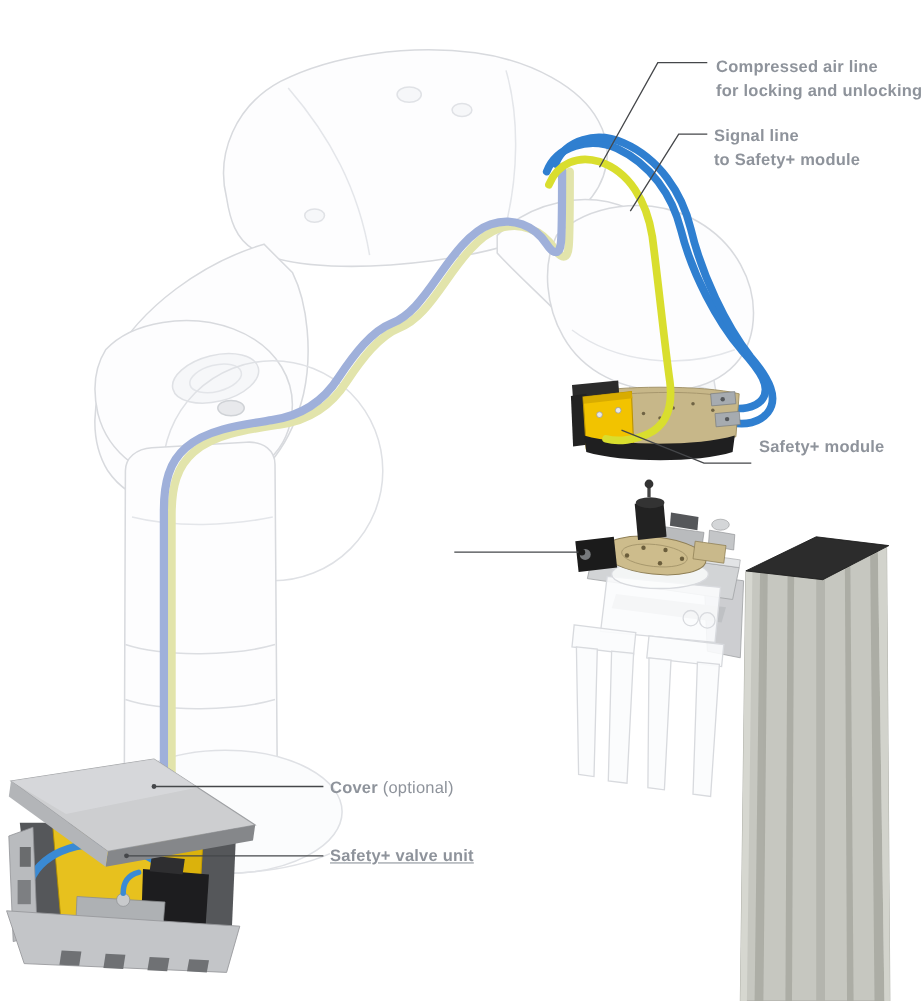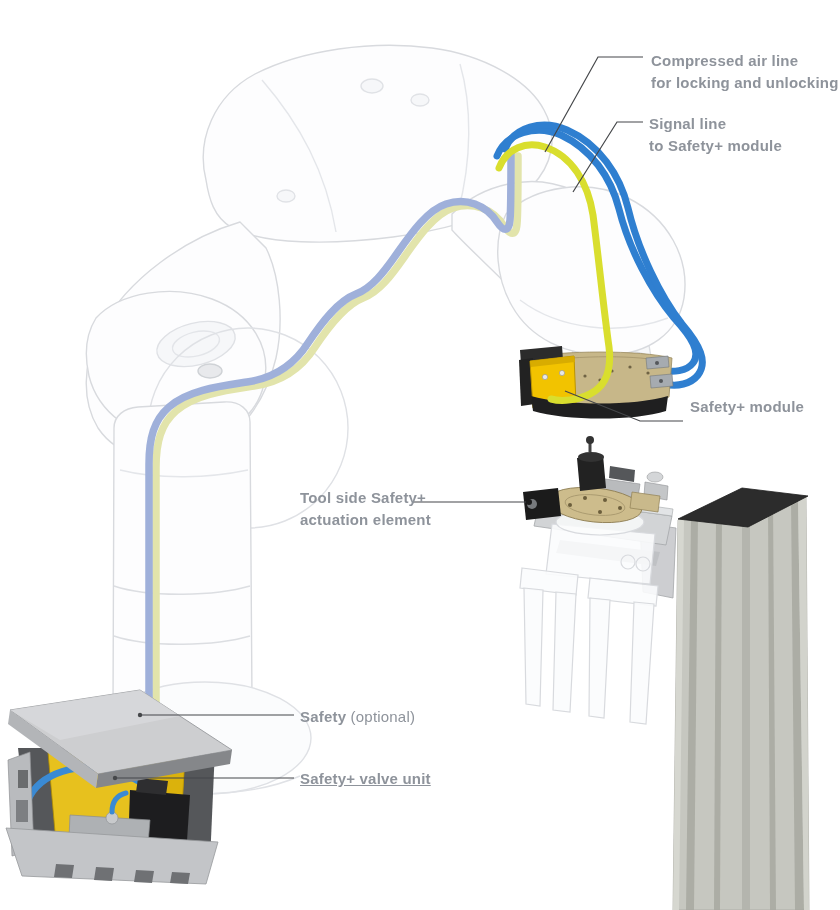--- a/index.html
+++ b/index.html
@@ -205,26 +205,22 @@
 
   <div class="label" id="lbl-air">
     <div>Compressed air line</div>
     <div>for locking and unlocking</div>
   </div>
 
   <div class="label" id="lbl-module">
     <div>Safety+ module</div>
   </div>
 
-  <div class="label" id="lbl-tool">
-    <div>Tool side Safety+</div>
-    <div>actuation element</div>
-  </div>
 
   <div class="label" id="lbl-cover">
-    <span class="b">Safety</span><span class="r"> (optional)</span>
+    <span class="b">Cover</span><span class="r"> (optional)</span>
   </div>
 
   <div class="label" id="lbl-valve">
     <div>Safety+ valve unit</div>
   </div>
 
 </div>
 
 </body></html>

